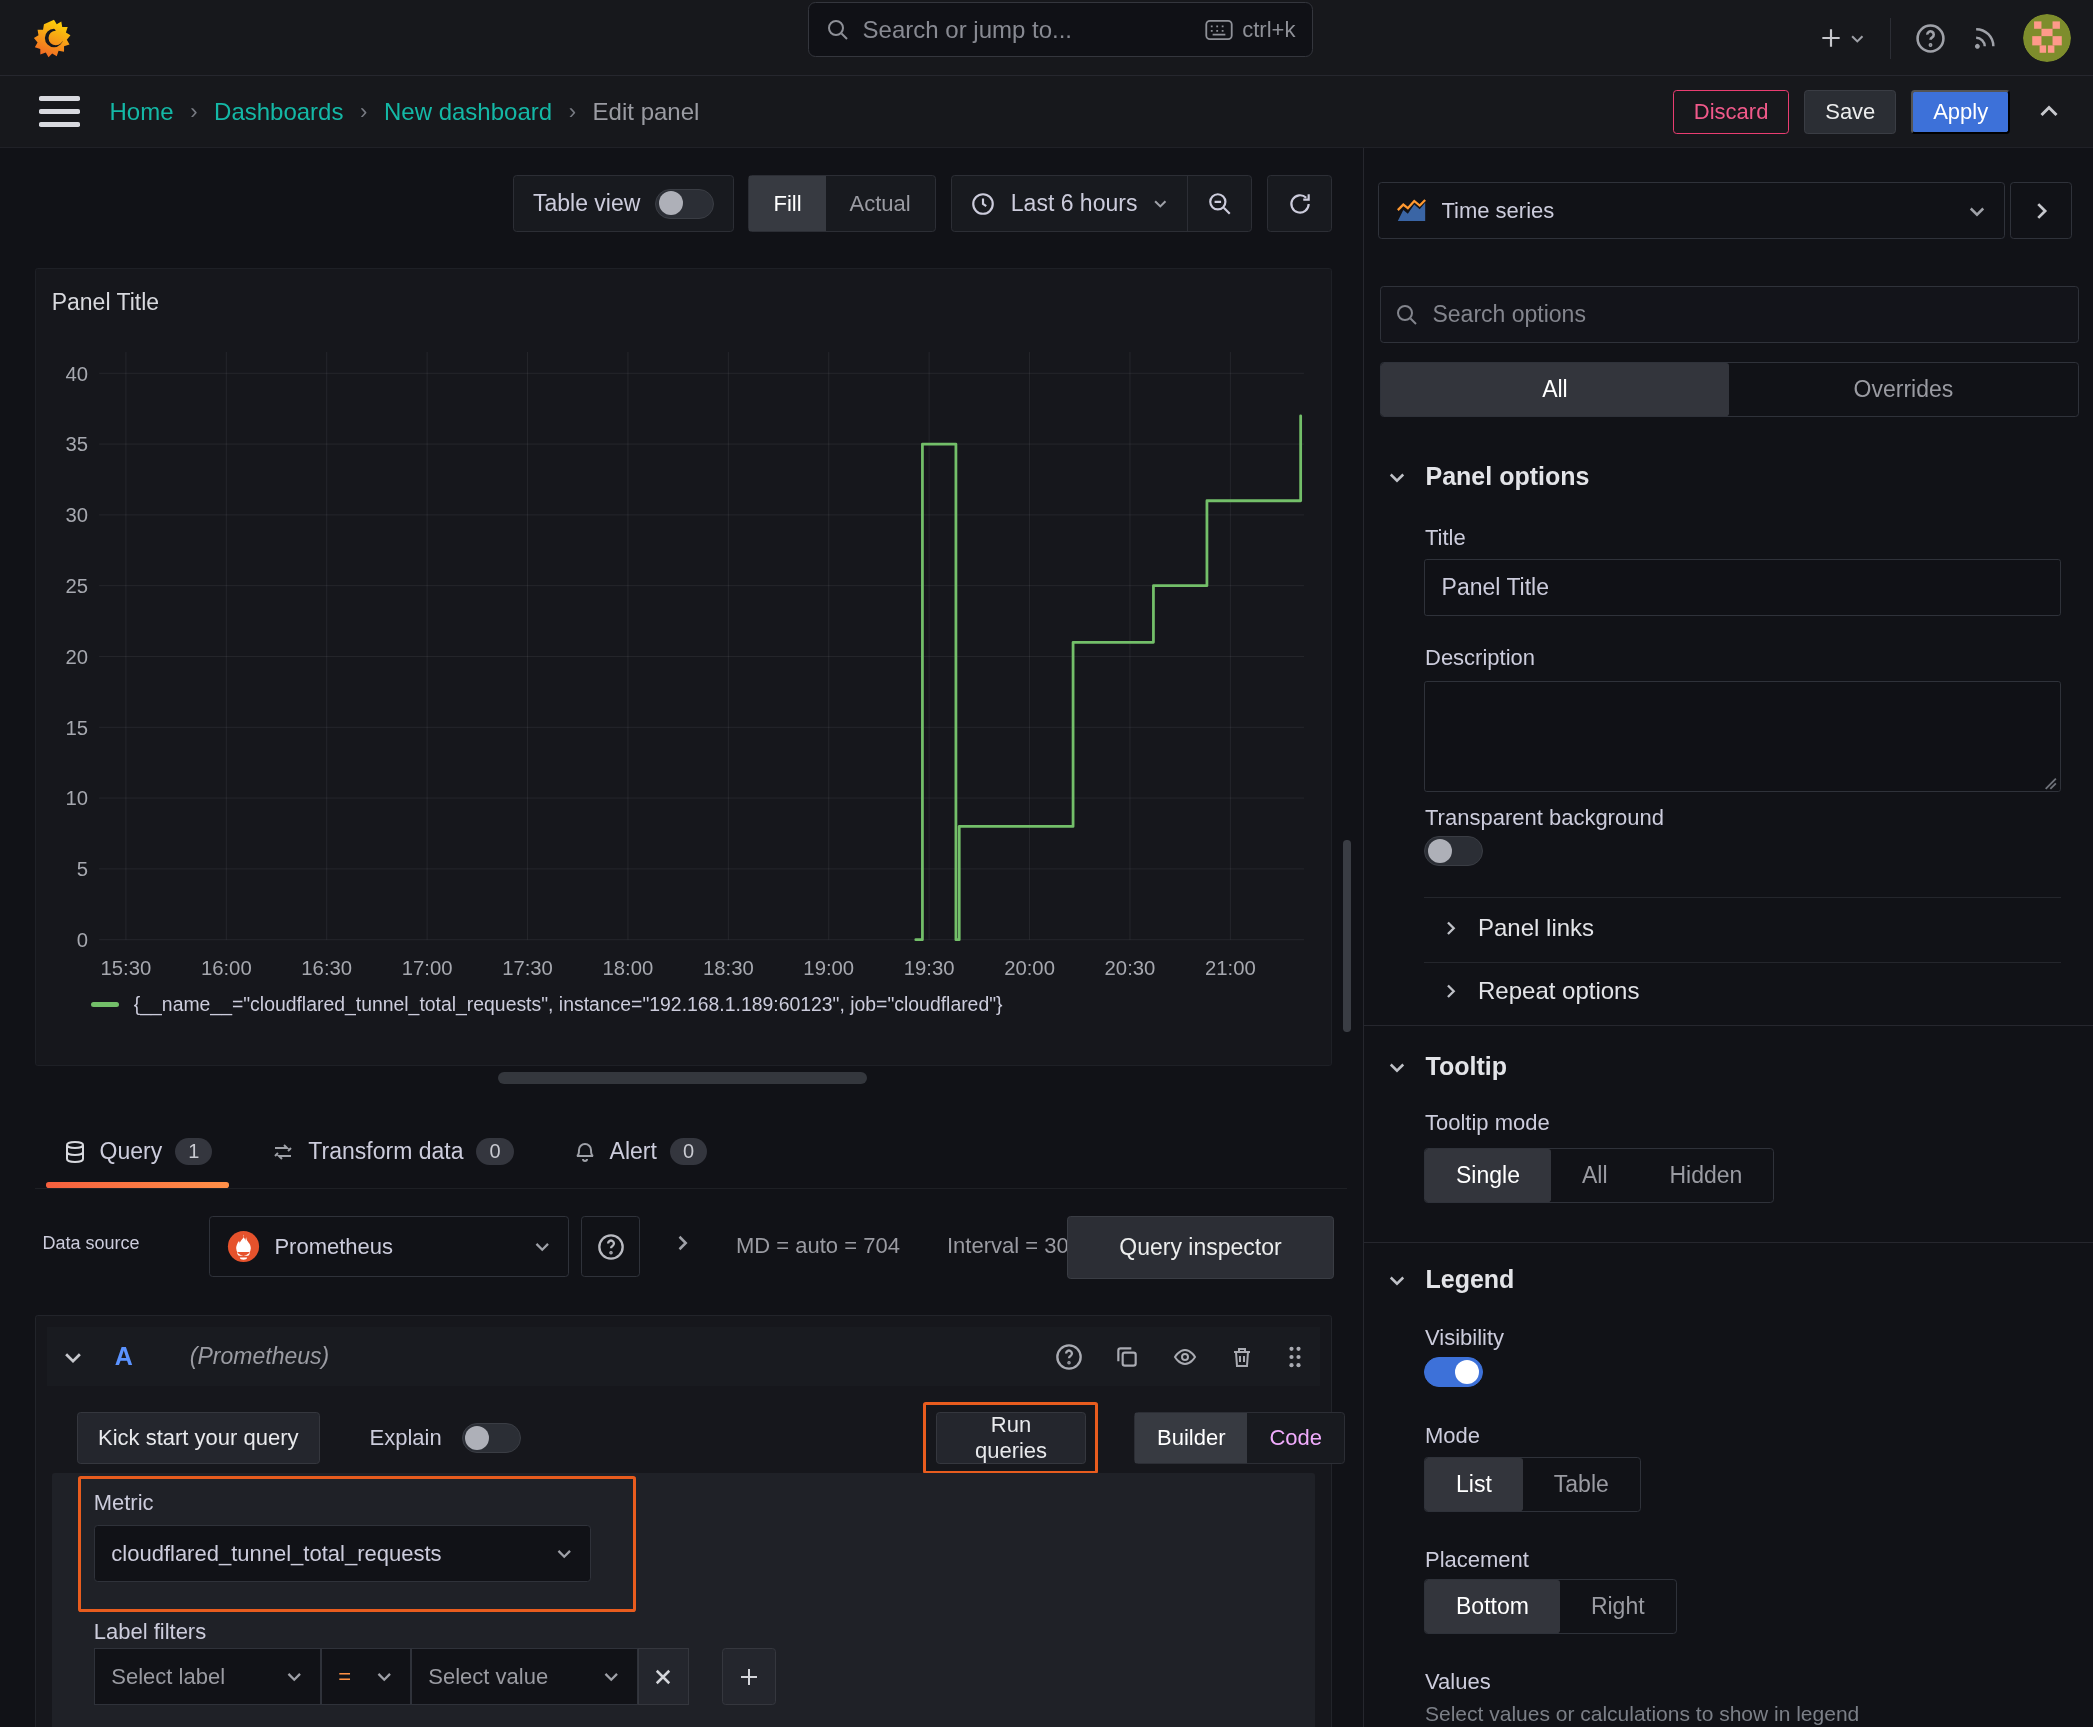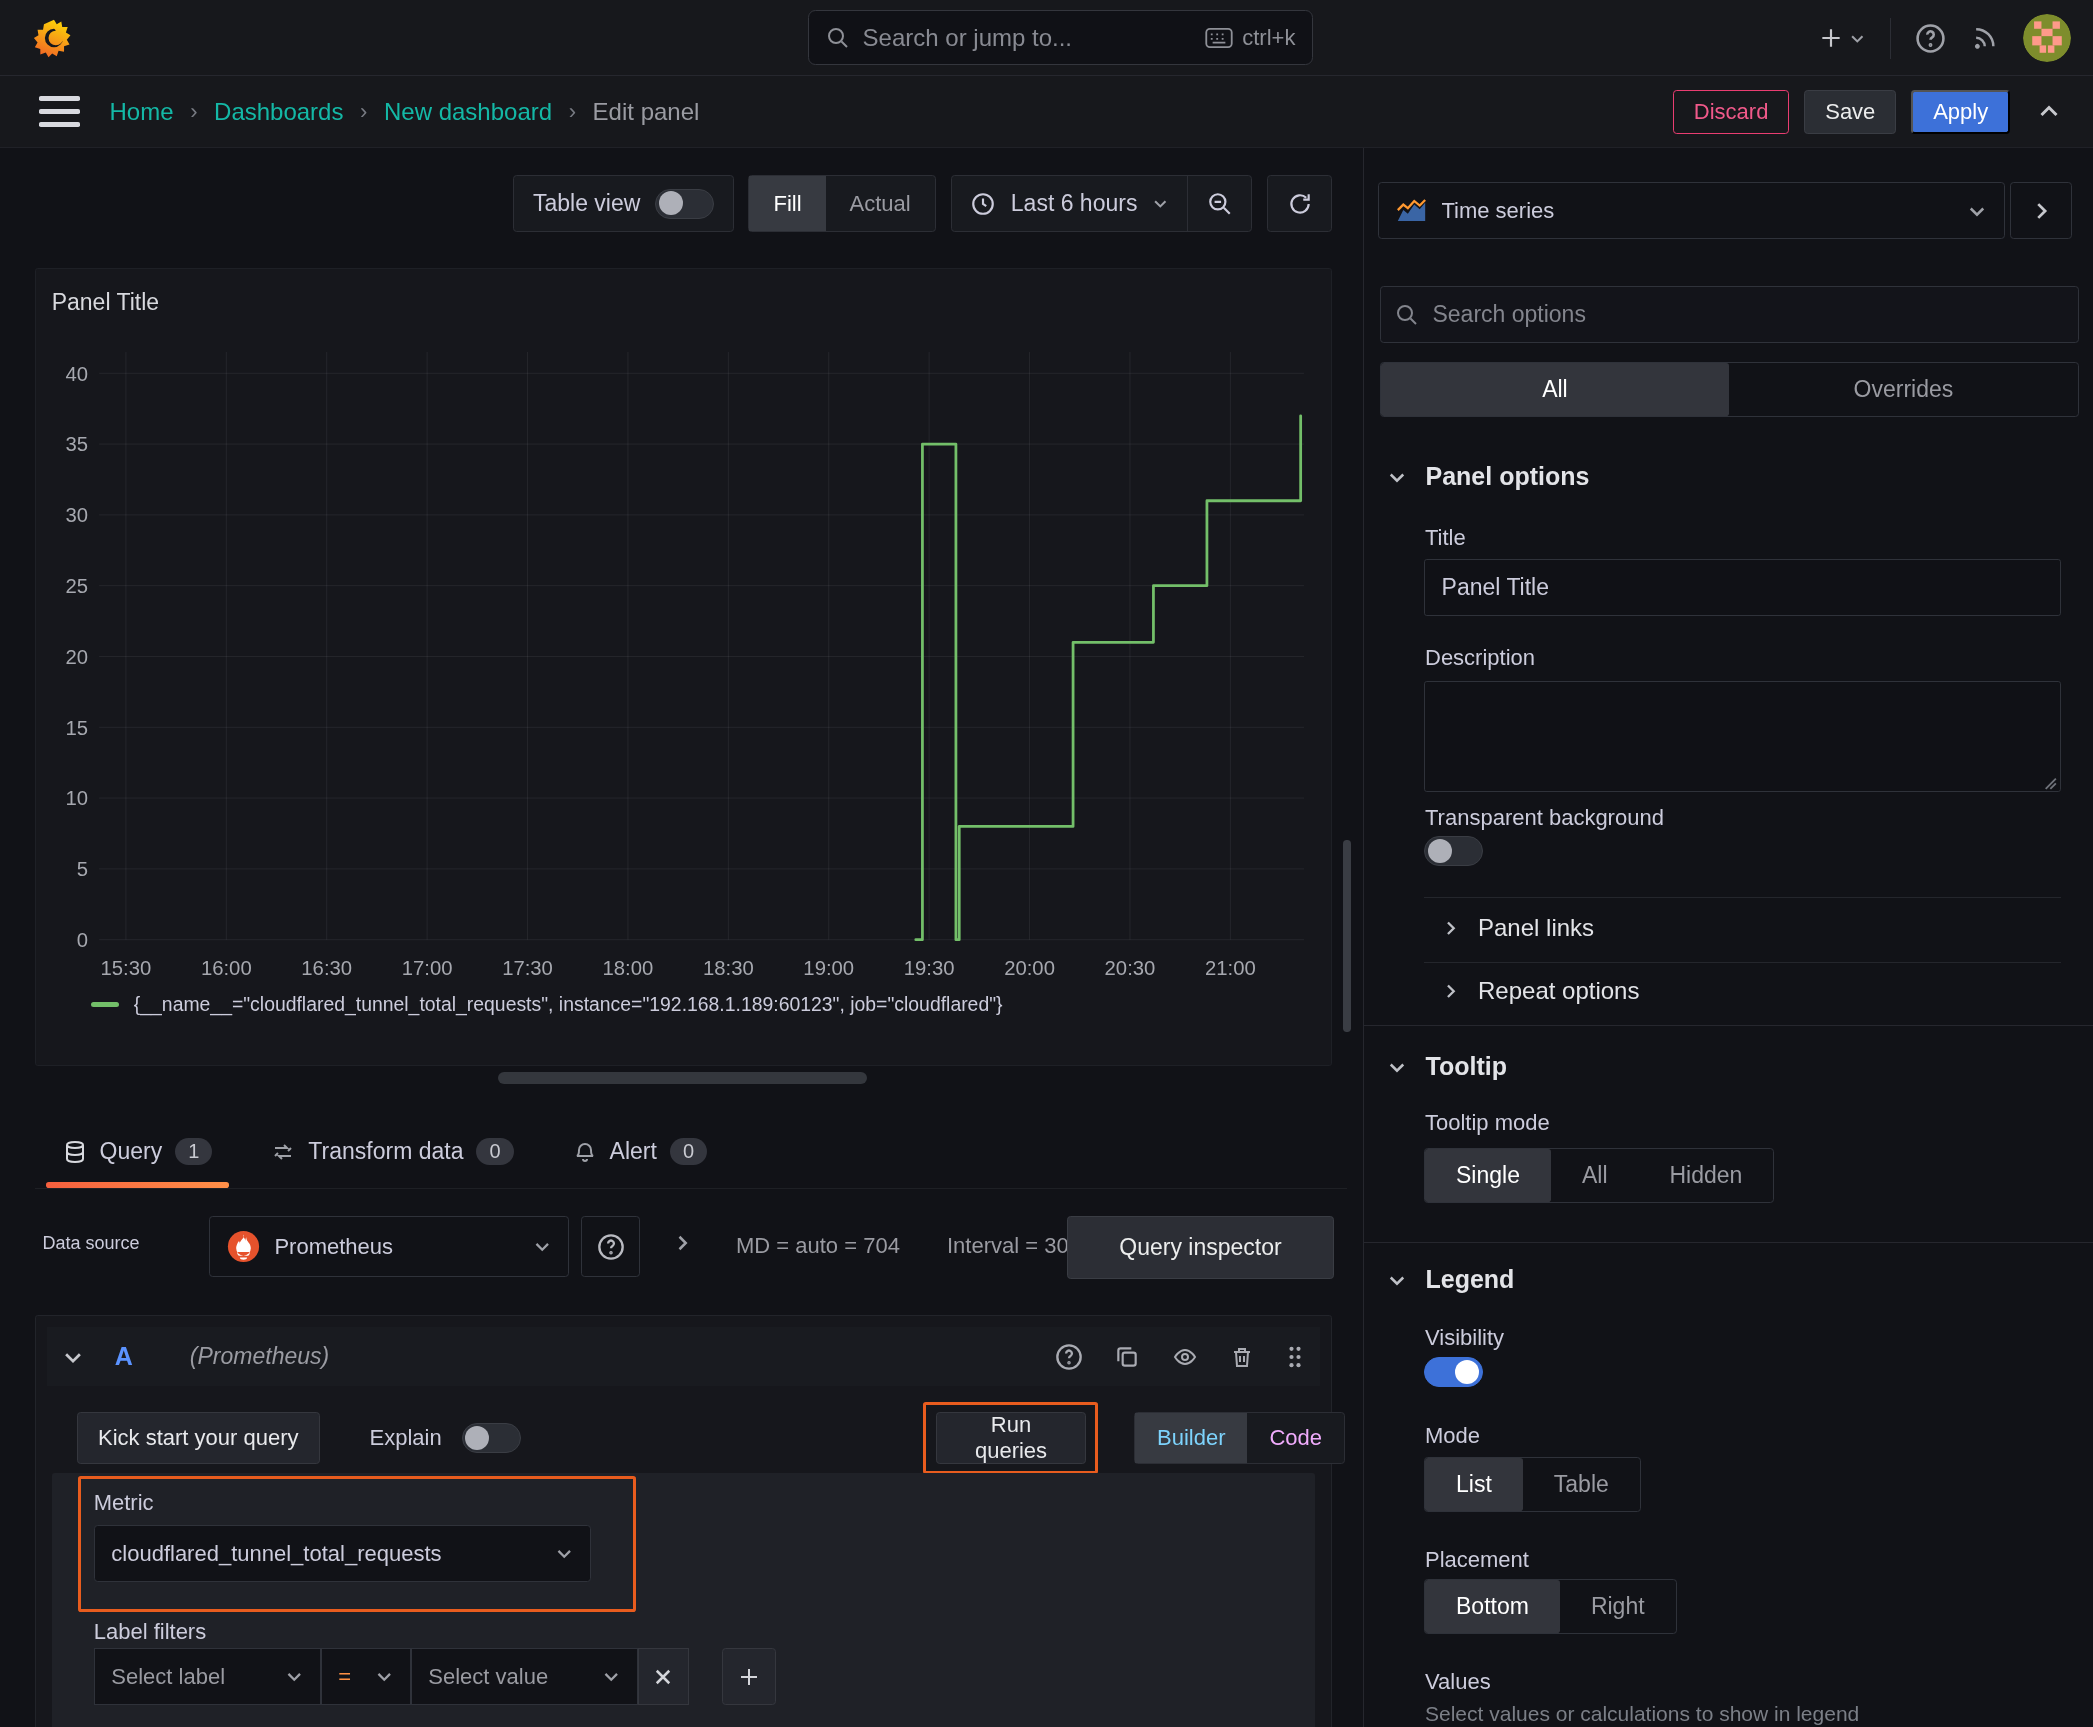--- a/index.html
+++ b/index.html
@@ -5,21 +5,21 @@
   *{box-sizing:border-box;margin:0;padding:0}
   html,body{background:#0b0c0e}
   #app{position:relative;width:2093px;height:1728px;background:#111217;overflow:hidden;
        font-family:"Liberation Sans",sans-serif;color:#ccccdc;font-size:22px}
   .abs{position:absolute}
   svg{display:block}
   
   .topnav{position:absolute;left:0;top:0;width:2093px;height:76px;background:#17181c;
           border-bottom:0.9px solid #26272e;display:flex;align-items:center}
   .logo{margin-left:33px;width:42px;height:42px}
-  .search-box{position:absolute;left:808px;top:10px;width:505px;height:55px;background:#101116;
+  .search-box{position:absolute;left:808px;top:2px;width:505px;height:55px;background:#101116;
               border:0.9px solid #34363d;border-radius:7.4px;display:flex;align-items:center;padding:0 16.6px;gap:13px}
   .search-box input{flex:1;background:transparent;border:0;outline:0;color:#ccccdc;font-size:24px;font-family:inherit}
   .search-box input::placeholder{color:#888a92}
   .kbd-hint{display:flex;align-items:center;gap:9.2px;color:#8e9097;font-size:22px}
   .topnav-right{position:absolute;right:22px;top:0;height:76px;display:flex;align-items:center;gap:24px}
   .tn-icon{color:#9fa1a8;display:flex;align-items:center;gap:5.5px;cursor:pointer}
   .tn-divider{width:0.9px;height:41px;background:#2c2e35}
   .avatar{width:48px;height:48px;border-radius:50%;overflow:hidden}
   
   .crumbbar{position:absolute;left:0;top:76px;width:2093px;height:72px;background:#17181c;
@@ -88,21 +88,21 @@
   .refid{color:#5b93ff;font-size:25px;font-weight:bold;margin-left:31px}
   .ds-hint{color:#9a9ba2;font-style:italic;font-size:23px;margin-left:57px}
   .qc-icons{margin-left:auto;display:flex;align-items:center;gap:31px;color:#a9abb2}
   .qc-toolbar{position:absolute;left:41px;top:96px;right:18.5px;height:52px;display:flex;align-items:center}
   .btn-sec{background:#24262d;border:0.9px solid #35373e;color:#e8e9ec;height:52px;border-radius:3.7px;
            display:flex;align-items:center;padding:0 20px;font-size:22px;cursor:pointer}
   .explain{display:flex;align-items:center;gap:20px;margin-left:50px;color:#ccccdc;font-size:22px}
   .run-btn{position:absolute;left:859px;top:0;width:150px}
   .bc-seg{position:absolute;left:1057px;top:0;height:52px;display:flex;align-items:center;border:0.9px solid #2c2e35;border-radius:3.7px;background:#181a1f}
   .bc-seg .seg-opt{padding:0 22px;height:100%;display:flex;align-items:center;color:#f0abfc;font-size:22px;cursor:pointer}
-  .bc-seg .seg-opt.sel{background:#373a41;color:#7dd3fc}
+  .bc-seg .seg-opt.sel{background:#373a41;color:#ffffff}
   .qc-editor{position:absolute;left:15.7px;top:157px;right:15.7px;height:269px;background:#1f2127;border-radius:2.8px}
   .metric-label{position:absolute;left:42px;top:16.6px;font-size:22px;color:#ccccdc}
   .metric-select{position:absolute;left:42px;top:52px;width:497px;height:57px;background:#111217}
   .lf-label{position:absolute;left:42px;top:146px;font-size:22px;color:#ccccdc}
   .lf-row{position:absolute;left:42px;top:175px;height:57px;display:flex;align-items:stretch}
   .lf-select{border:0.9px solid #2f323a;background:#111217;display:flex;align-items:center;gap:13px;
              padding:0 16.6px;color:#9a9ba2;font-size:22px;cursor:pointer}
   .lf-op{color:#ff9043}
   .lf-x{width:51px;background:#24262d;border:0.9px solid #35373e;display:flex;align-items:center;justify-content:center;
         color:#d4d5da;font-size:24px;cursor:pointer}

